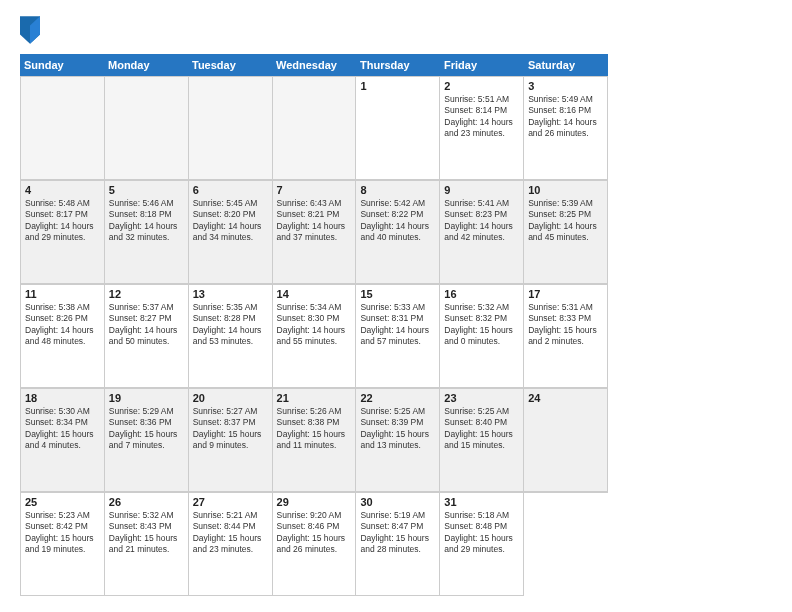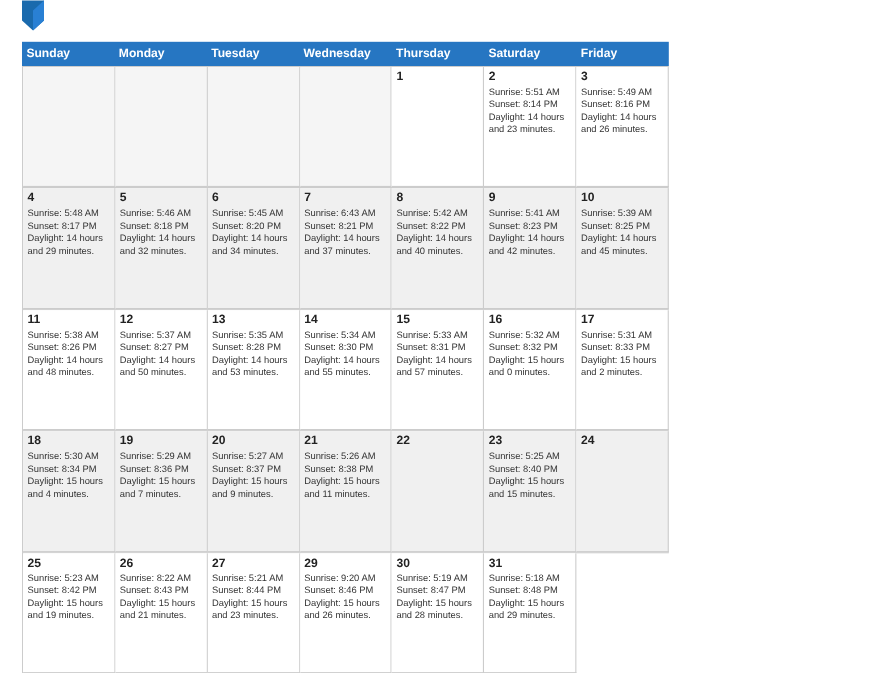--- a/index.html
+++ b/index.html
@@ -6,21 +6,21 @@
     body {
       font-family: Arial, sans-serif;
       background: #fff;
       width: 792px;
       height: 612px;
       overflow: hidden;
     }
     .page {
       width: 628px;
       height: 612px;
-      padding: 0 20px;
+      padding: 16px 20px;
       display: flex;
       flex-direction: column;
     }
     .header {
       display: flex;
       align-items: flex-start;
       justify-content: space-between;
       margin-bottom: 10px;
     }
     .logo {
@@ -131,22 +131,22 @@
     </div>
   </div>
 
   <div class="calendar">
     <div class="cal-header-row">
     <div class="cal-header-cell">Sunday</div>
         <div class="cal-header-cell">Monday</div>
         <div class="cal-header-cell">Tuesday</div>
         <div class="cal-header-cell">Wednesday</div>
         <div class="cal-header-cell">Thursday</div>
+        <div class="cal-header-cell">Friday</div>
         <div class="cal-header-cell">Saturday</div>
-        <div class="cal-header-cell">Friday</div>
       </div>
     <div class="cal-body">
     <div class="cal-row">
           <div class="cal-cell empty"></div>
           <div class="cal-cell empty"></div>
           <div class="cal-cell empty"></div>
           <div class="cal-cell empty"></div>
           <div class="cal-cell">
             <div class="day-number">1</div>
           </div>
@@ -291,20 +291,24 @@
           </div>
           <div class="cal-cell shaded">
             <div class="day-number">21</div>
             <div class="cell-info">Sunrise: 5:26 AM
 Sunset: 8:38 PM
 Daylight: 15 hours
 and 11 minutes.</div>
           </div>
           <div class="cal-cell shaded">
             <div class="day-number">22</div>
+            <div class="cell-info">Sunrise: 5:25 AM
+Sunset: 8:39 PM
+Daylight: 15 hours
+and 13 minutes.</div>
           </div>
           <div class="cal-cell shaded">
             <div class="day-number">23</div>
             <div class="cell-info">Sunrise: 5:25 AM
 Sunset: 8:40 PM
 Daylight: 15 hours
 and 15 minutes.</div>
           </div>
           <div class="cal-cell shaded">
             <div class="day-number">24</div>
@@ -313,21 +317,21 @@
         <div class="cal-row">
           <div class="cal-cell">
             <div class="day-number">25</div>
             <div class="cell-info">Sunrise: 5:23 AM
 Sunset: 8:42 PM
 Daylight: 15 hours
 and 19 minutes.</div>
           </div>
           <div class="cal-cell">
             <div class="day-number">26</div>
-            <div class="cell-info">Sunrise: 8:22 AM
+            <div class="cell-info">Sunrise: 5:32 AM
 Sunset: 8:43 PM
 Daylight: 15 hours
 and 21 minutes.</div>
           </div>
           <div class="cal-cell">
             <div class="day-number">27</div>
             <div class="cell-info">Sunrise: 5:21 AM
 Sunset: 8:44 PM
 Daylight: 15 hours
 and 23 minutes.</div>

